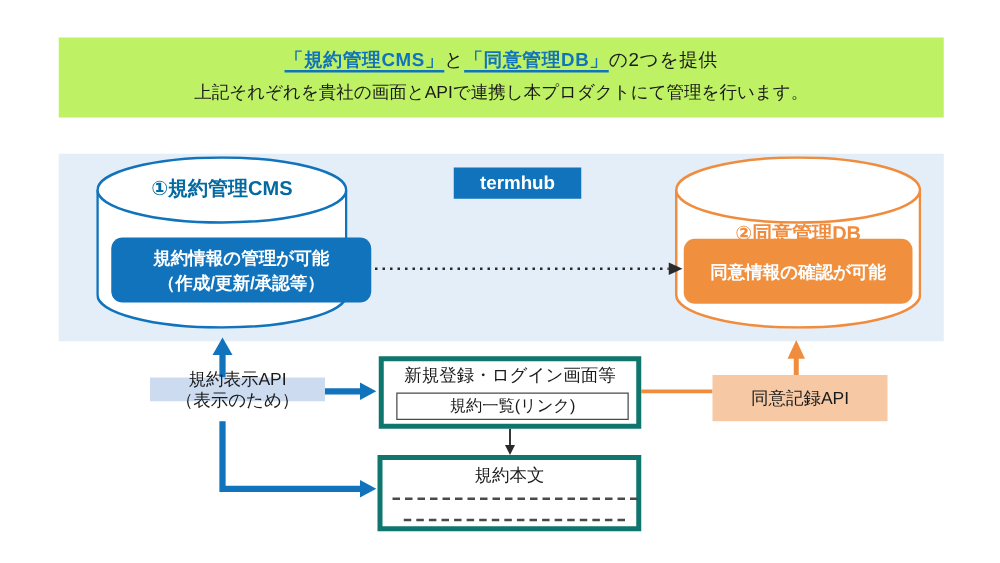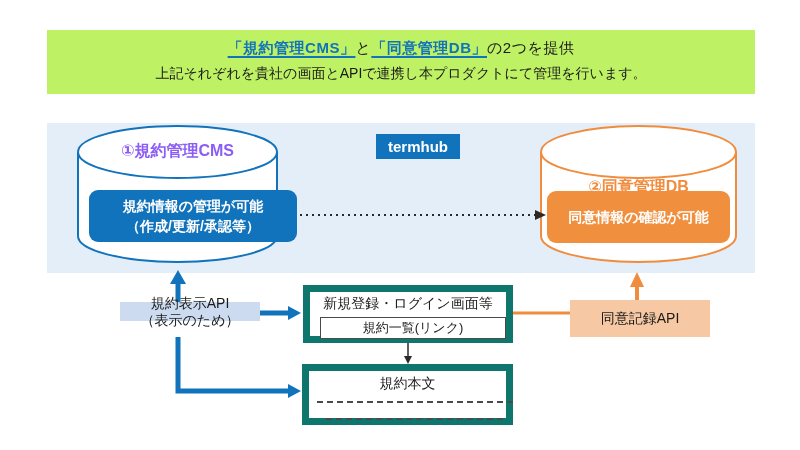--- a/index.html
+++ b/index.html
@@ -14,28 +14,28 @@
   .header-line1{margin-top:9px;font-size:15px;letter-spacing:0.5px;}
   .header-link{color:#1173bb;font-weight:bold;text-decoration:underline;text-underline-offset:3px;text-decoration-thickness:2px;cursor:pointer;}
   .header-line2{margin-top:7px;font-size:14px;}
   
   .panel{left:47px;top:123px;width:708px;height:150px;background:#e4eef8;z-index:1;}
   
   .cyl{z-index:2;}
   .cyl-title{position:absolute;left:0;top:16px;width:100%;text-align:center;font-size:16px;font-weight:bold;}
   .cap-box{z-index:4;border-radius:9px;color:#fff;font-weight:bold;font-size:14px;text-align:center;
            display:flex;flex-direction:column;justify-content:center;line-height:20px;}
-  .termhub{left:376px;top:134px;width:84px;height:25px;background:#1173bb;color:#fff;
+  .termhub{left:363px;top:134px;width:102px;height:25px;background:#1173bb;color:#fff;
            font-weight:bold;font-size:15px;text-align:center;line-height:25px;z-index:2;}
   
   .api-tag{z-index:4;font-size:14px;text-align:center;line-height:17px;display:flex;flex-direction:column;justify-content:center;}
   .api-blue{left:120px;top:302px;width:140px;height:19px;background:#ccdbef;}
   .api-orange{left:570px;top:300px;width:140px;height:37px;background:#f6c9a4;}
   
-  .wbox{z-index:4;background:#fff;border:7px solid #0f766e;box-sizing:border-box;}
+  .wbox{z-index:4;background:#fff;border:4px solid #0f766e;box-sizing:border-box;}
   .reg-box{left:303px;top:285px;width:210px;height:58px;}
   .reg-title{margin-top:3px;text-align:center;font-size:14px;}
   .link-box{left:10px;top:25px;width:186px;height:22px;border:1.5px solid #4a4a4a;box-sizing:border-box;
             text-align:center;font-size:13px;line-height:19px;background:#fff;}
   .body-box{left:302px;top:364px;width:211px;height:61px;}
   .body-title{margin-top:4px;text-align:center;font-size:14px;}
   .dash-line{position:absolute;border-top:2px dashed #4a4a4a;height:0;}
   .dash1{left:8px;top:30px;width:196px;}
   .dash2{left:17px;top:47px;width:177px;}
   .svg-overlay{left:0;top:0;z-index:3;}
@@ -50,21 +50,21 @@
   <div class="header-line2">上記それぞれを貴社の画面とAPIで連携し本プロダクトにて管理を行います。</div>
 </div>
 
 <div class="abs panel"></div>
 
 <div class="abs cyl" style="left:77px;top:125px;width:201px;height:138px;">
   <svg width="201" height="138" viewBox="0 0 201 138">
     <path d="M1 27 v84 a99.5 26 0 0 0 199 0 v-84" fill="#ffffff" stroke="#1173bb" stroke-width="2"></path>
     <ellipse cx="100.5" cy="27" rx="99.5" ry="26" fill="#ffffff" stroke="#1173bb" stroke-width="2"></ellipse>
   </svg>
-  <div class="cyl-title" style="color:#8b5cf6;">①規約管理CMS</div>
+  <div class="cyl-title" style="color:#0369a1;">①規約管理CMS</div>
 </div>
 <div class="abs cap-box" style="left:89px;top:190px;width:208px;height:52px;background:#1173bb;">
   <div>規約情報の管理が可能</div>
   <div>（作成/更新/承認等）</div>
 </div>
 
 <div class="abs termhub">termhub</div>
 
 <div class="abs cyl" style="left:540px;top:125px;width:197px;height:138px;">
   <svg width="197" height="138" viewBox="0 0 197 138">

